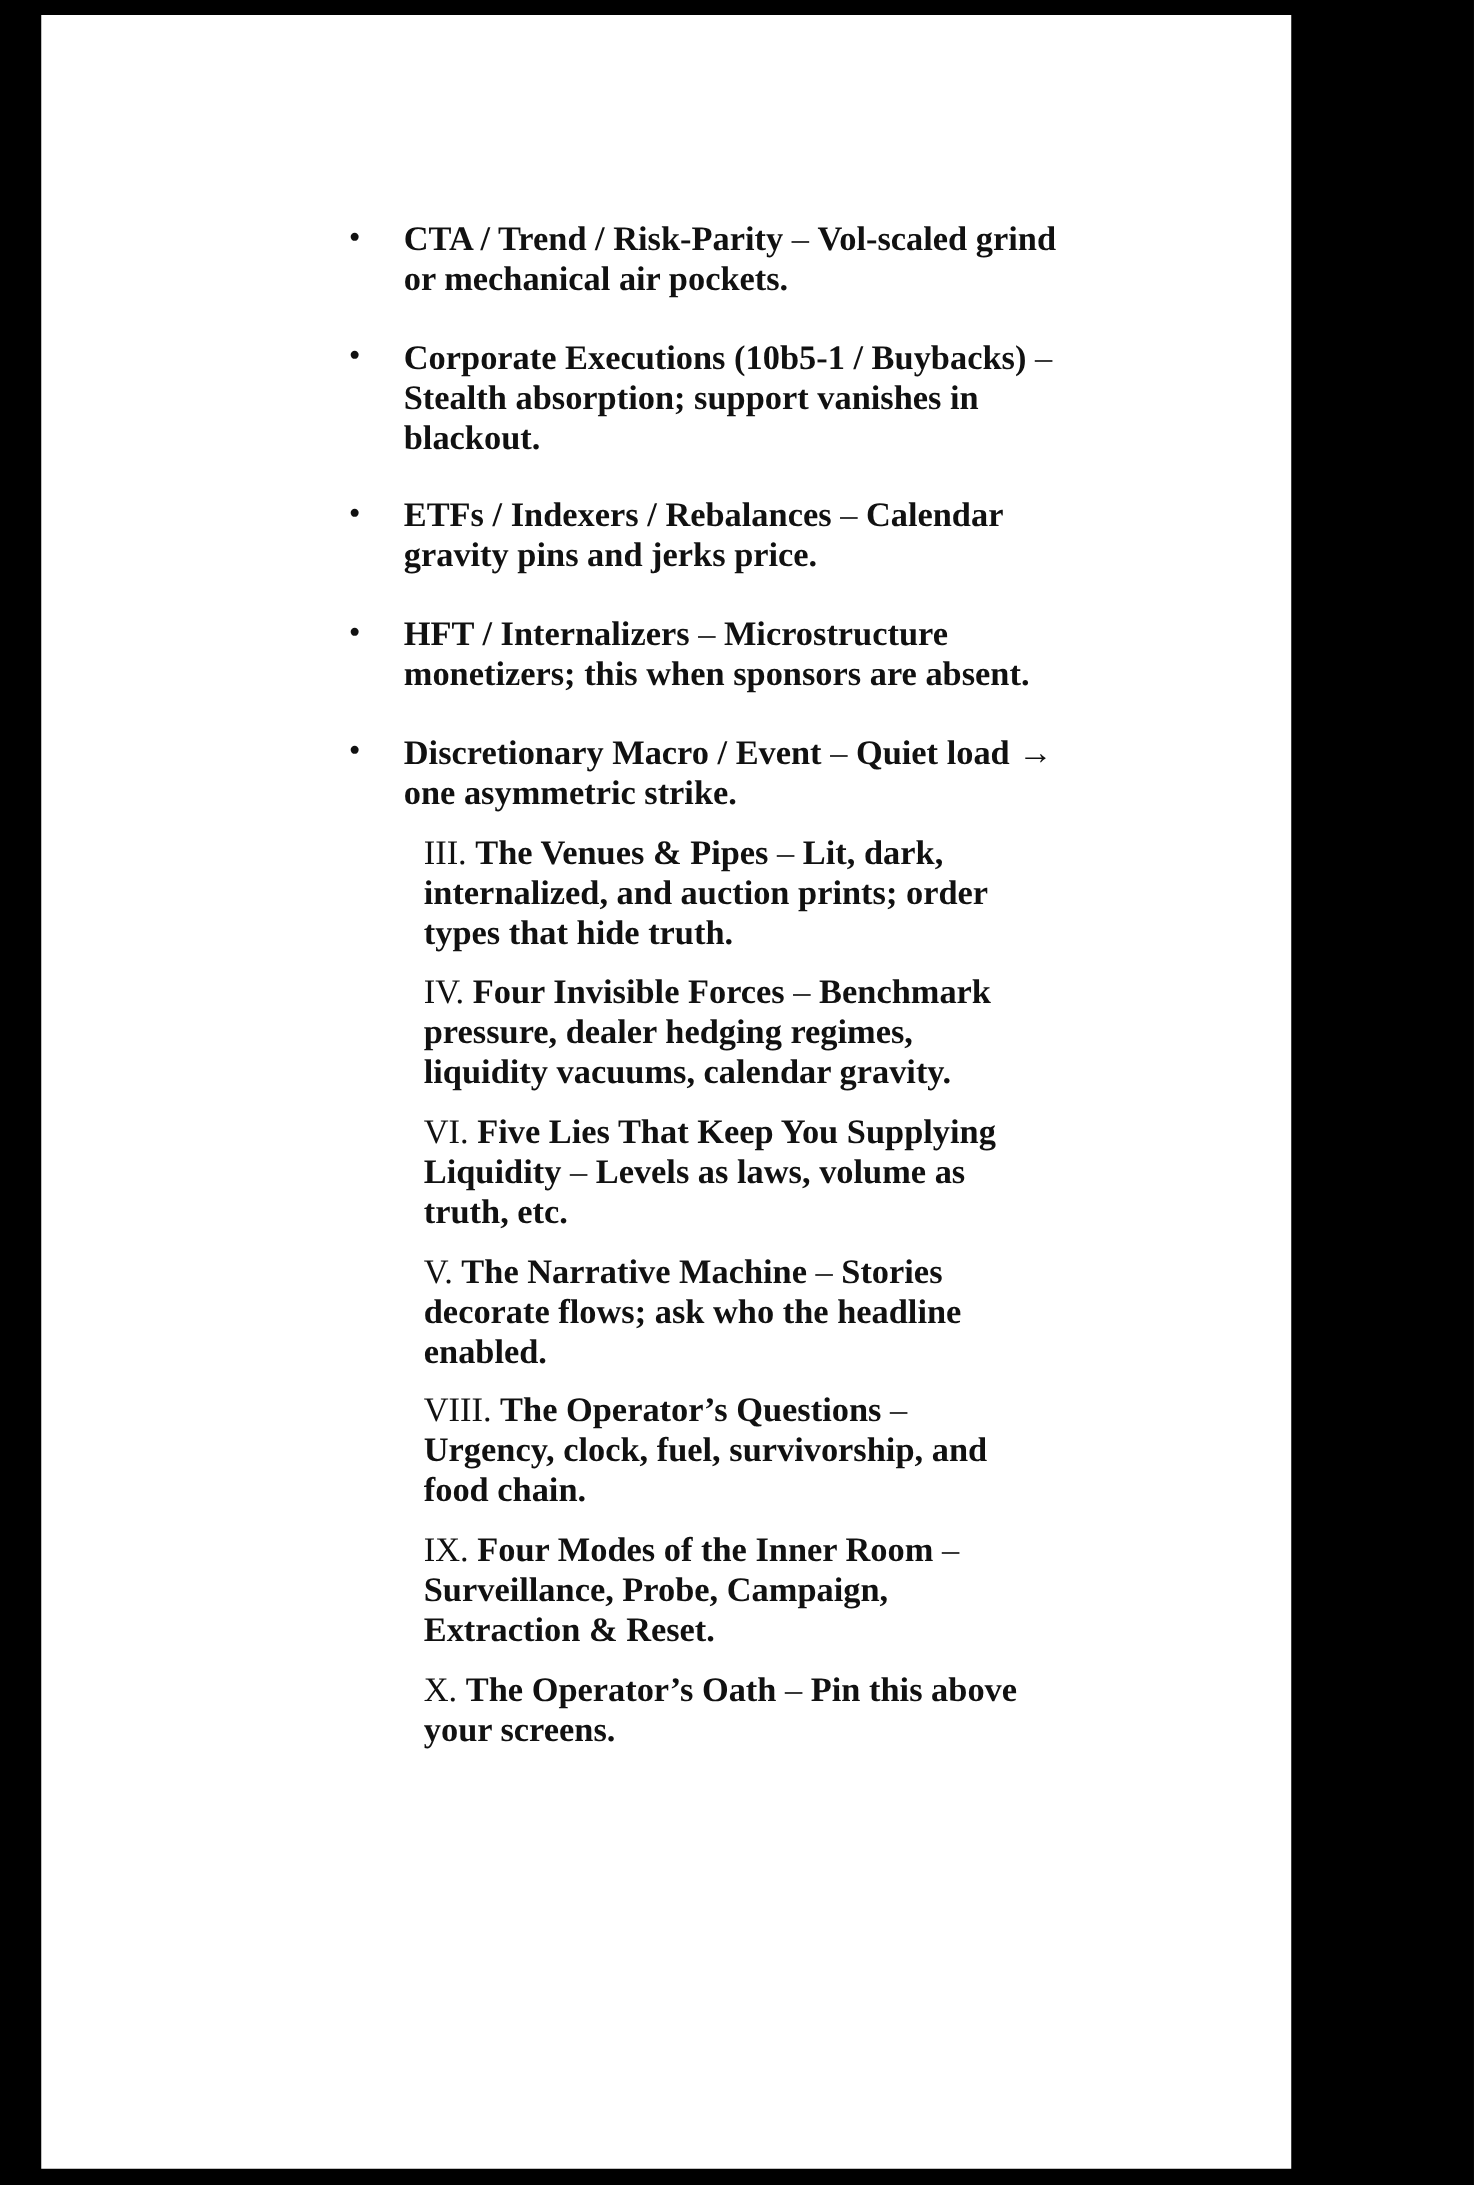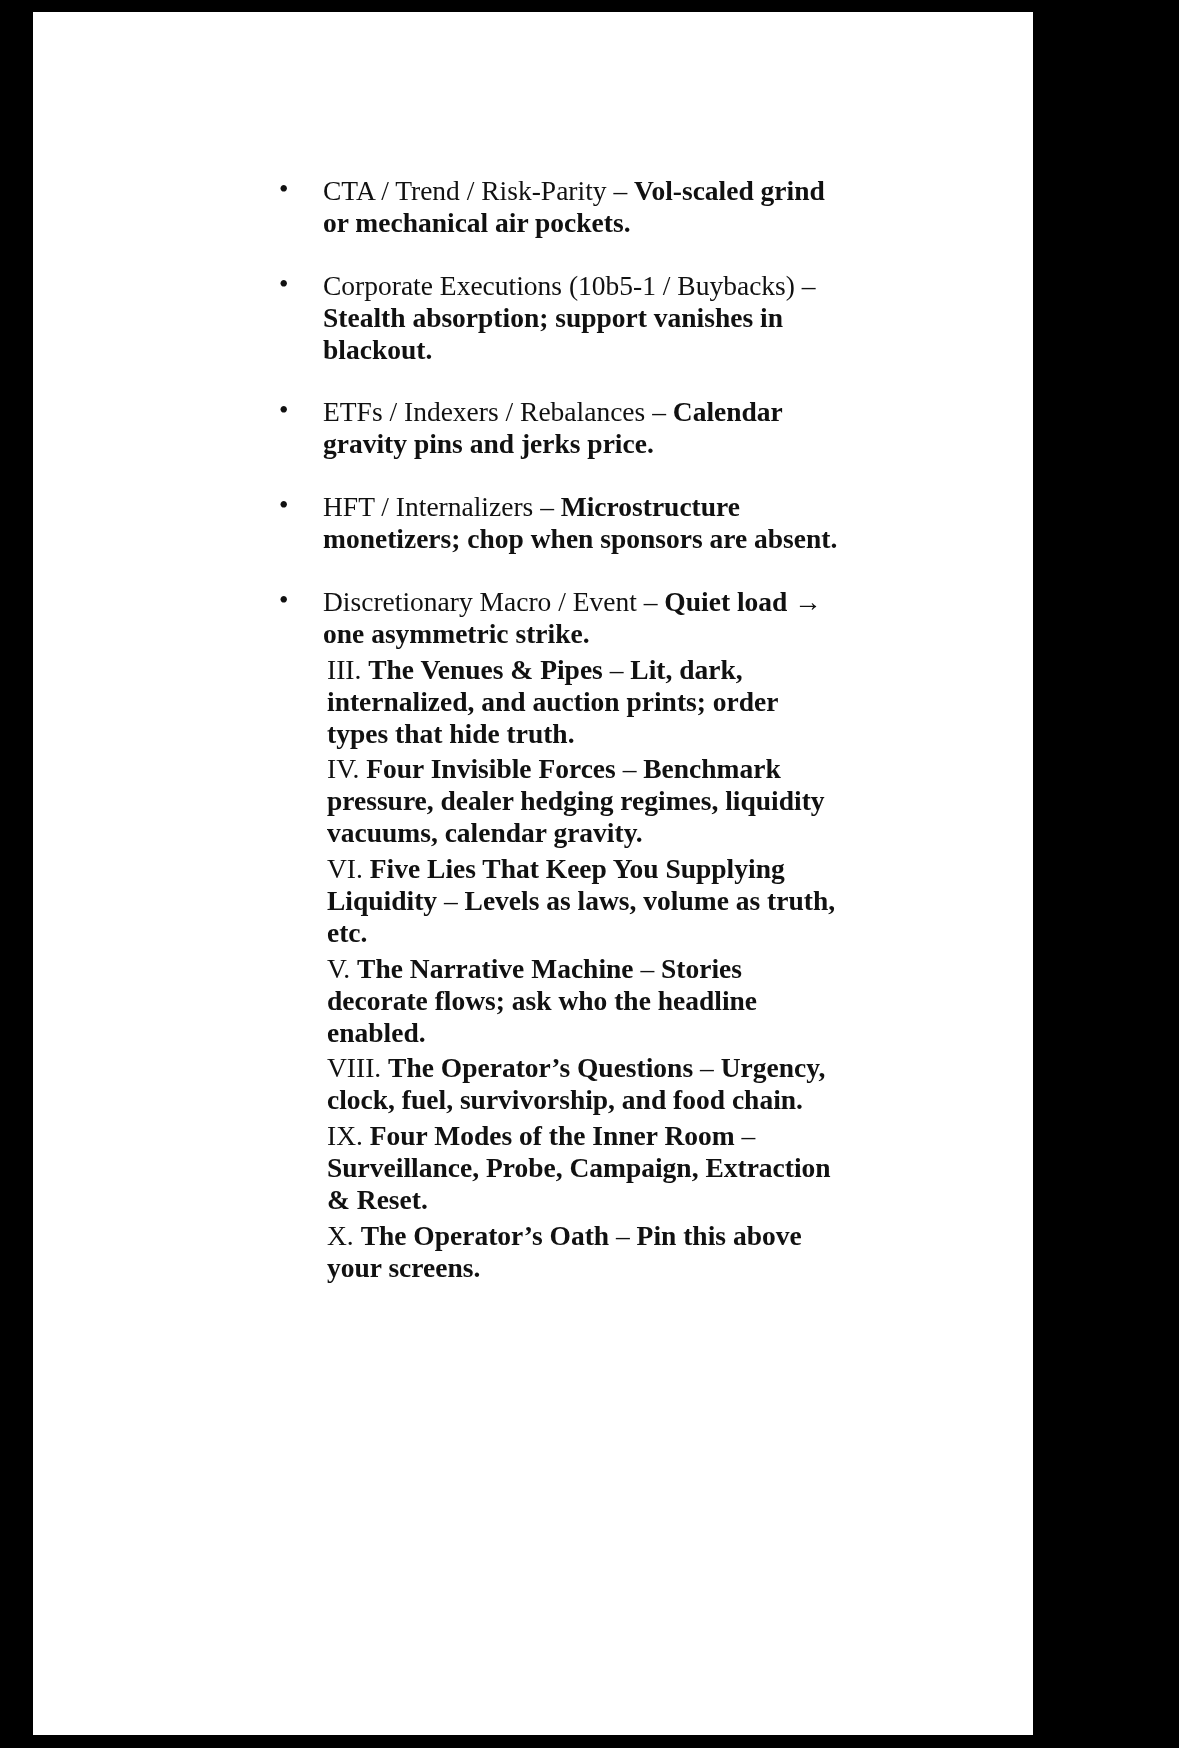--- a/index.html
+++ b/index.html
@@ -59,40 +59,40 @@
   }
   .bullet-marker {
     position: absolute;
     left: 31px;
     top: -1px;
     font-size: 27px;
     line-height: 1.16;
     color: #111111;
   }
   .lead {
-    font-weight: normal;
+    font-weight: bold;
   }
   .dash {
     font-weight: normal;
   }
   .body-text {
     font-weight: bold;
   }
 
   
   .roman-block {
     margin: 0;
     padding: 0;
     list-style: none;
   }
   .roman-entry {
     font-size: 27.5px;
     line-height: 1.16;
     color: #111111;
-    margin: 4px;
+    margin: 16px;
   }
   .roman-num {
     font-weight: normal;
   }
   .roman-title {
     font-weight: bold;
   }
 </style>
 </head>
 <body>
@@ -109,21 +109,21 @@
 
         <li class="bullet-item">
           <span class="bullet-marker">•</span><span class="lead">Corporate Executions (10b5-1 / Buybacks)</span><span class="dash"> – </span><span class="body-text">Stealth absorption; support vanishes in blackout.</span>
         </li>
 
         <li class="bullet-item">
           <span class="bullet-marker">•</span><span class="lead">ETFs / Indexers / Rebalances</span><span class="dash"> – </span><span class="body-text">Calendar gravity pins and jerks price.</span>
         </li>
 
         <li class="bullet-item">
-          <span class="bullet-marker">•</span><span class="lead">HFT / Internalizers</span><span class="dash"> – </span><span class="body-text">Microstructure monetizers; chop when sponsors are absent.</span>
+          <span class="bullet-marker">•</span><span class="lead">HFT / Internalizers</span><span class="dash"> – </span><span class="body-text">Microstructure monetizers; this when sponsors are absent.</span>
         </li>
 
         <li class="bullet-item">
           <span class="bullet-marker">•</span><span class="lead">Discretionary Macro / Event</span><span class="dash"> – </span><span class="body-text">Quiet load → one asymmetric strike.</span>
 
           <div class="roman-block">
 
             <div class="roman-entry">
               <span class="roman-num">III.</span>
               <span class="roman-title">The Venues &amp; Pipes</span><span class="dash"> – </span><span class="body-text">Lit, dark, internalized, and auction prints; order types that hide truth.</span>

